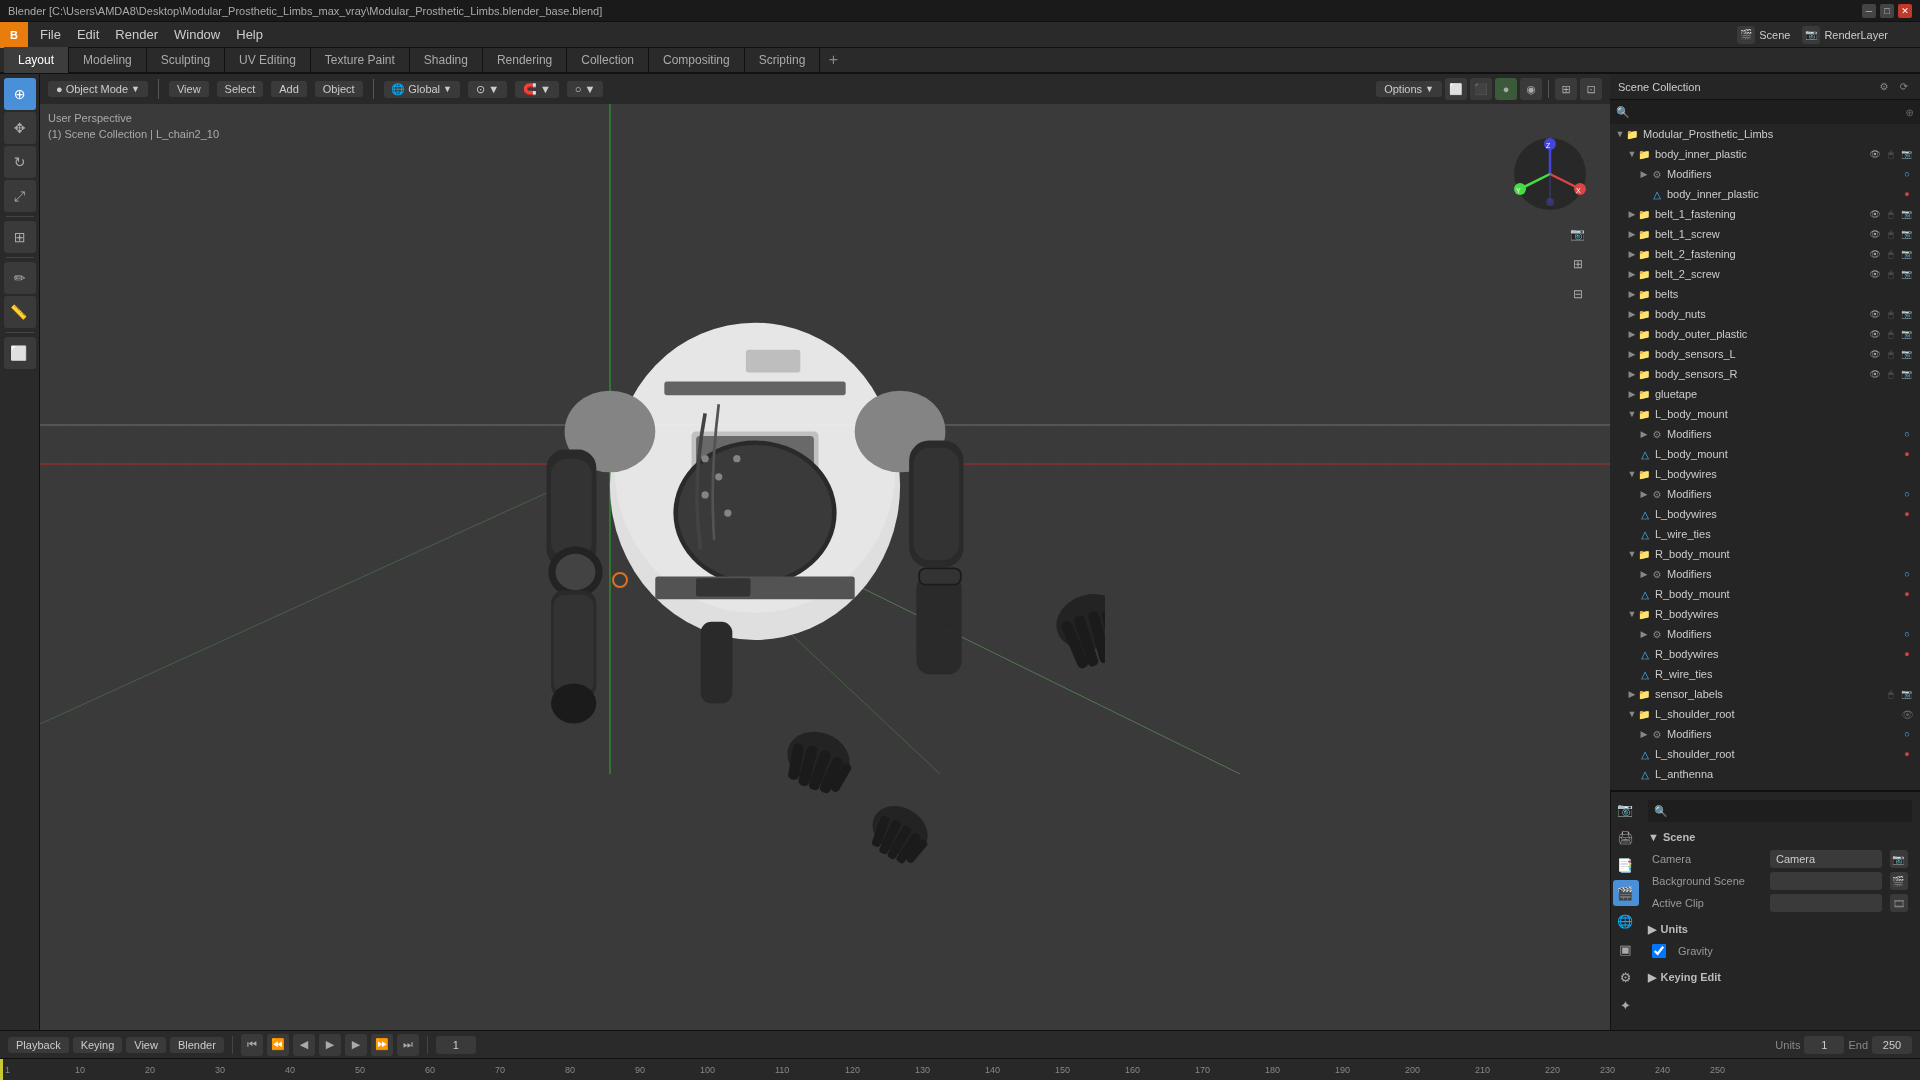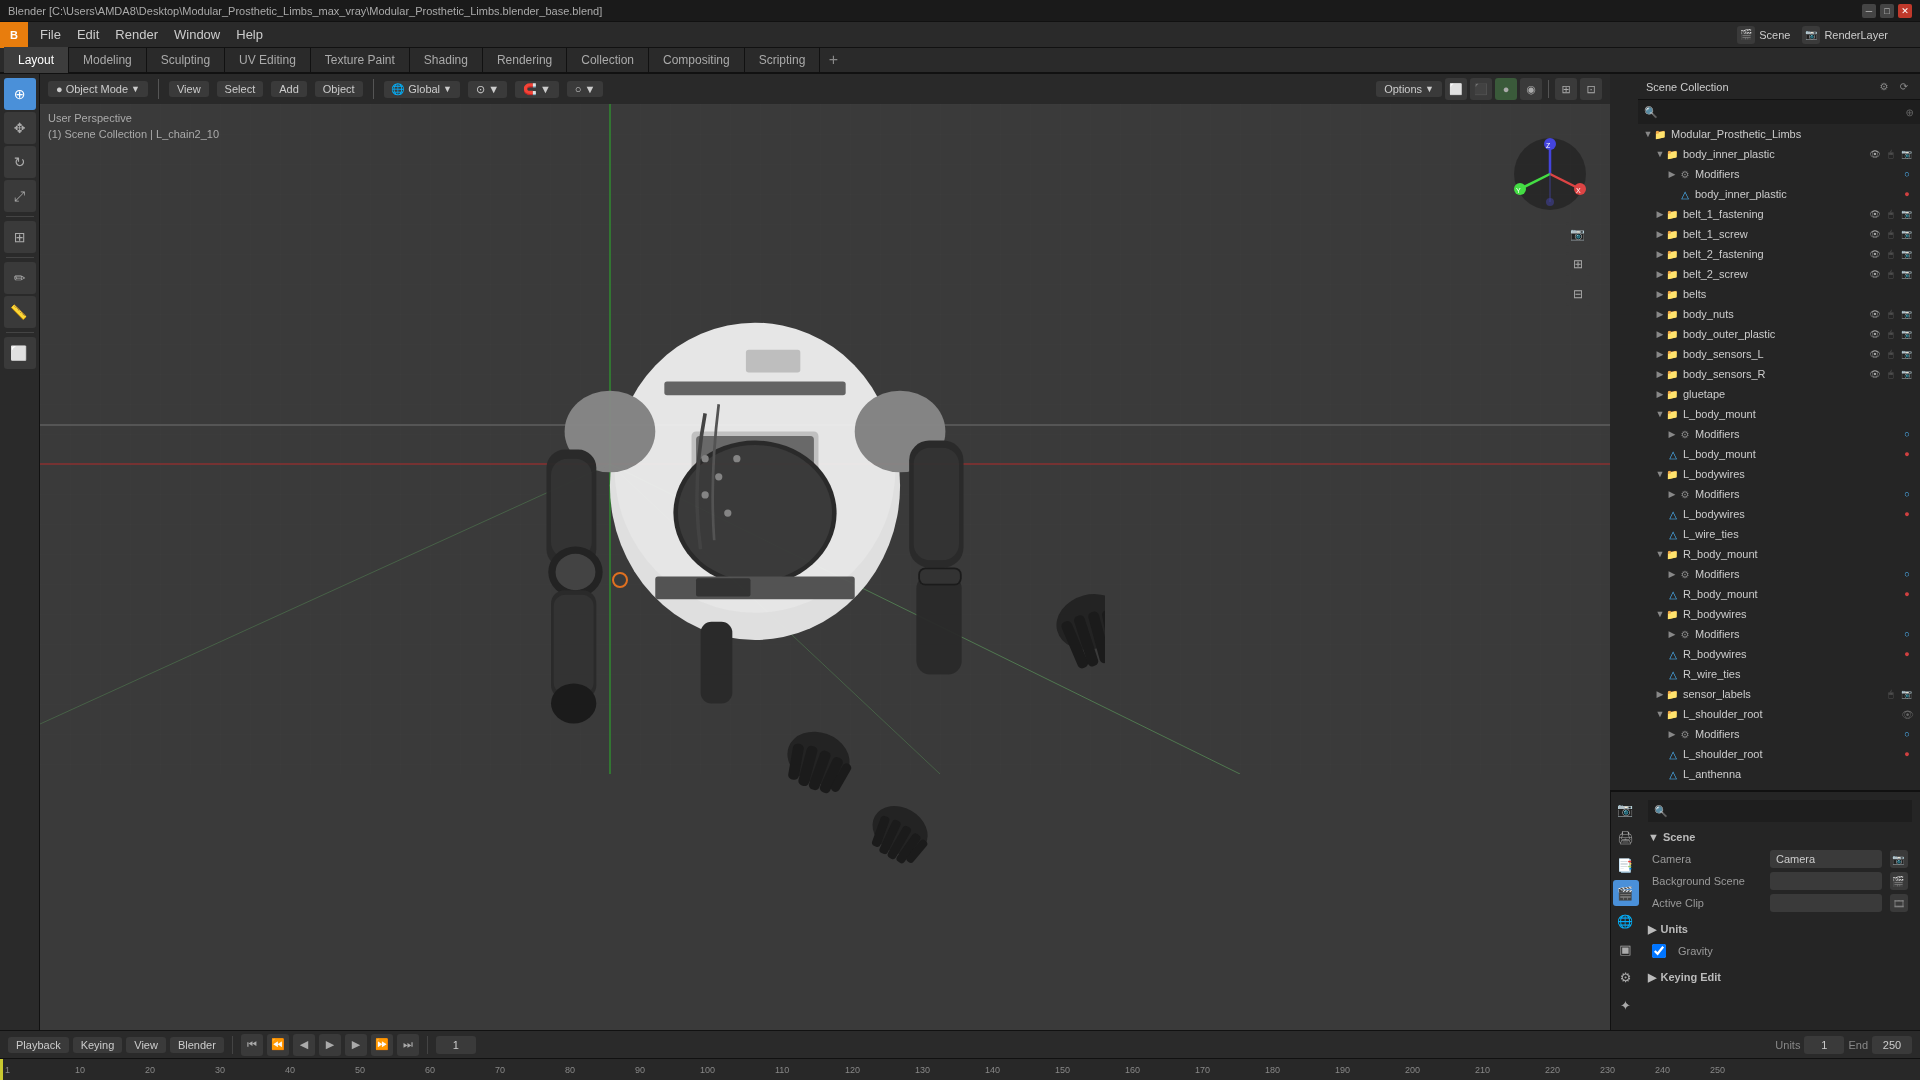--- a/index.html
+++ b/index.html
@@ -621,21 +621,21 @@
         <div class="side-icon">📷</div>
         <div class="side-icon">⊞</div>
         <div class="side-icon">⊟</div>
       </div>
     </div>
 
   </div>
 
   <div style="width:310px;display:flex;flex-direction:column;">
 
-    <div style="flex:1;display:flex;flex-direction:column;background:#252525;overflow:hidden;padding-left:28px;">
+    <div style="flex:1;display:flex;flex-direction:column;background:#252525;overflow:hidden;">
 
       <div id="outliner-header">
         <span class="panel-title">Scene Collection</span>
         <div class="panel-icons">
           <div style="width:16px;height:16px;display:flex;align-items:center;justify-content:center;cursor:pointer;color:#888;font-size:10px;">⚙</div>
           <div style="width:16px;height:16px;display:flex;align-items:center;justify-content:center;cursor:pointer;color:#888;font-size:10px;">⟳</div>
         </div>
       </div>
 
       <div style="height:24px;background:#1e1e1e;display:flex;align-items:center;padding:0 6px;gap:4px;">

